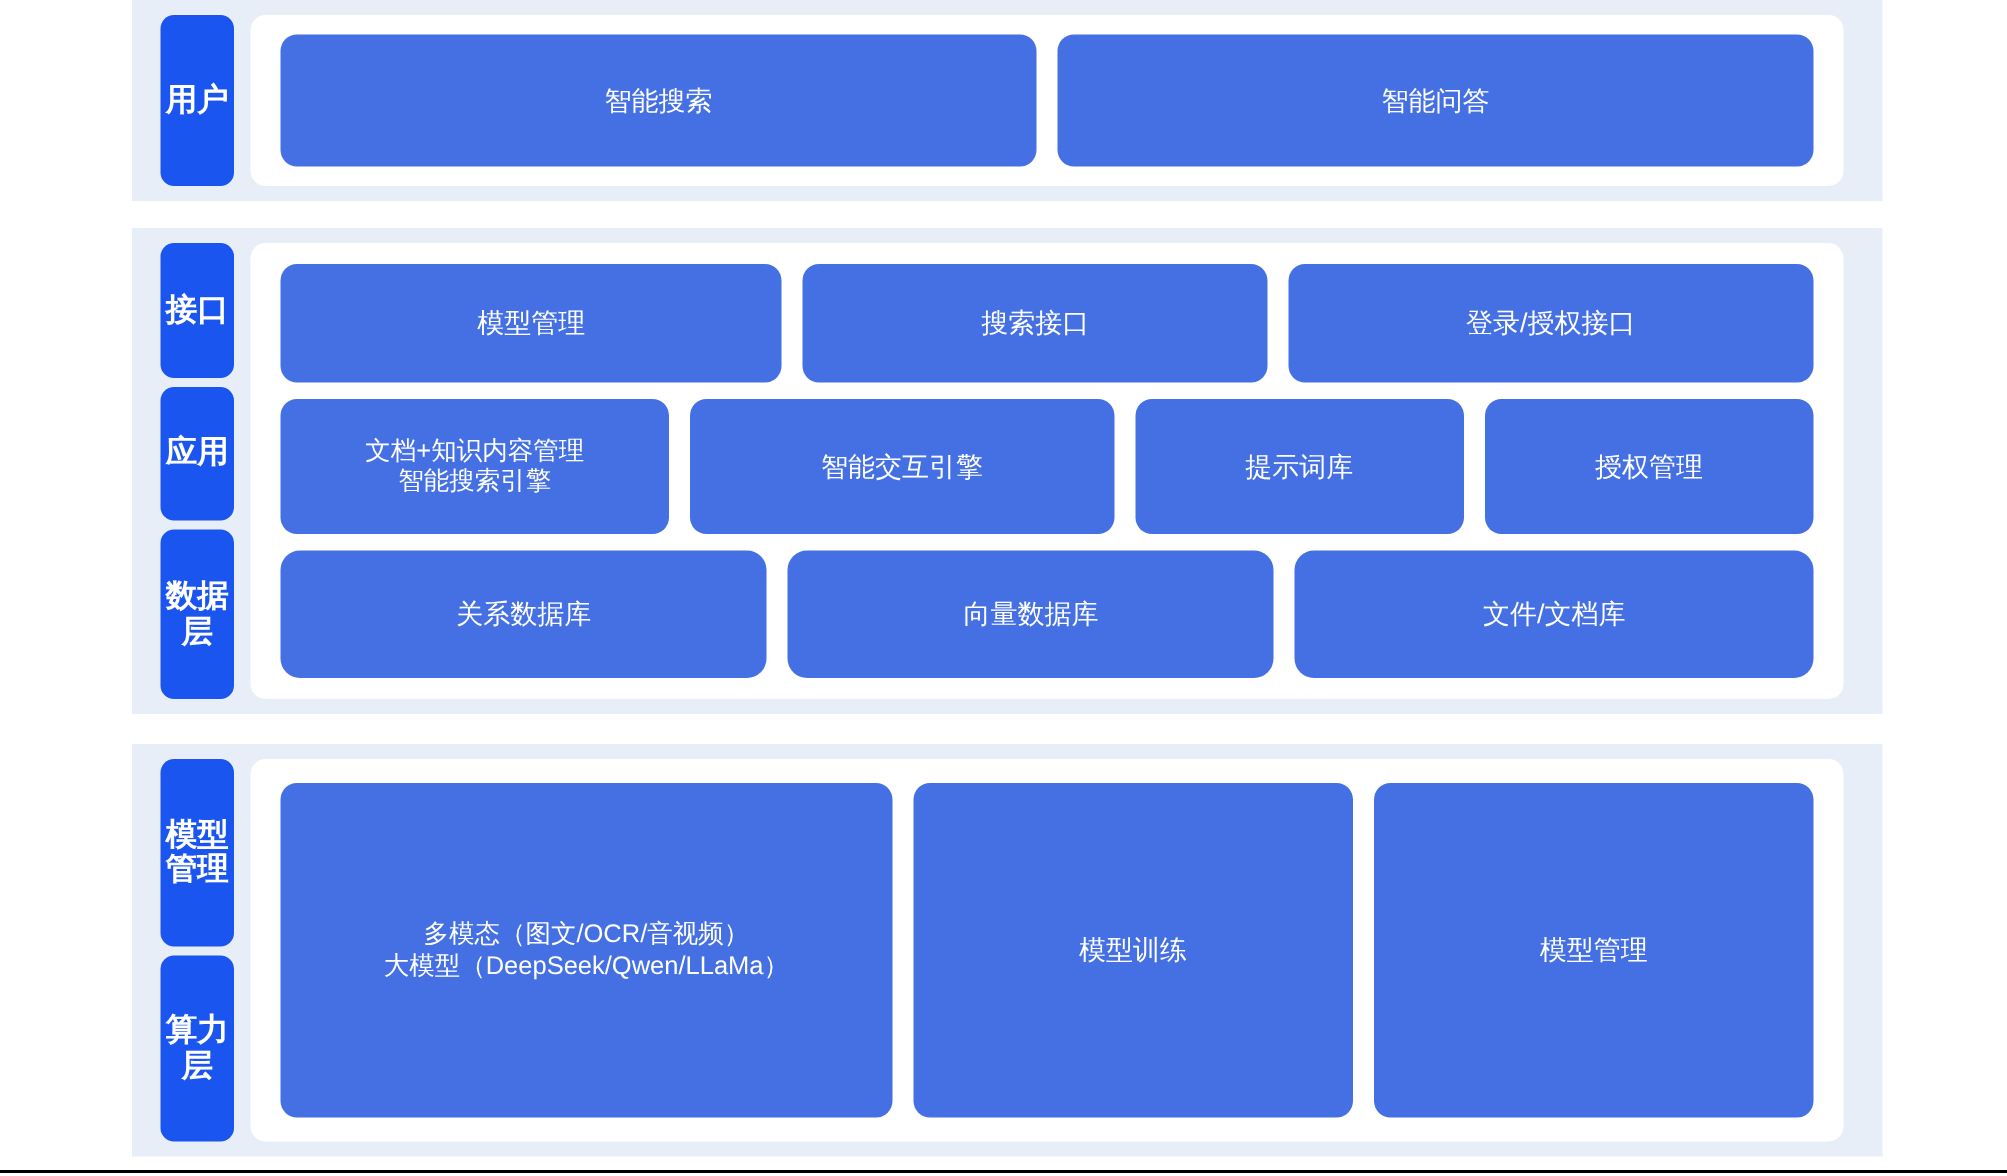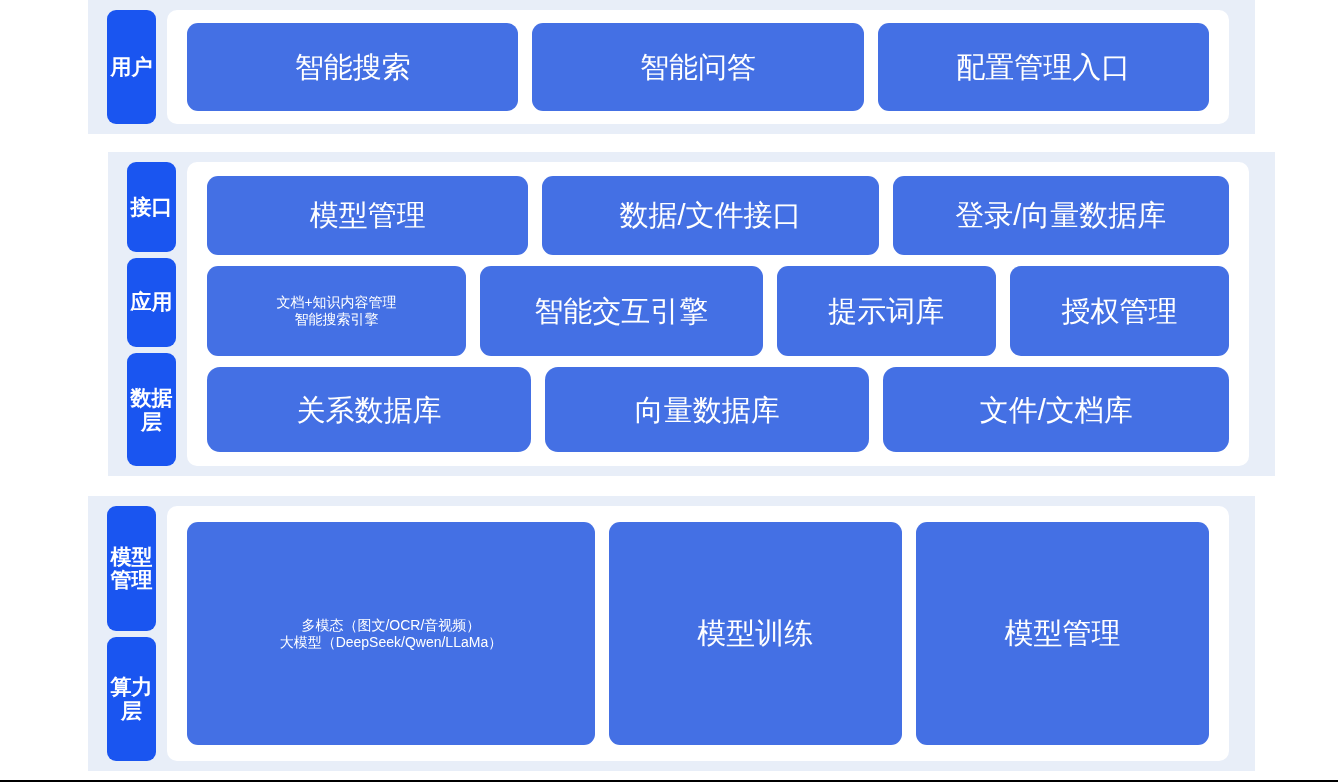--- a/index.html
+++ b/index.html
@@ -24,21 +24,21 @@
     position: absolute;
     left: 88px;
     background: #e8eef8;
     display: flex;
     flex-direction: row;
     align-items: stretch;
     padding: 10px 18px 10px 0;
   }
 
   .section-users      { top: 0px;   width: 1167px; height: 134px; }
-  .section-platform   { top: 152px; width: 1167px; height: 324px; margin-left: 20px; }
+  .section-platform   { top: 152px; width: 1167px; height: 324px; }
   .section-foundation { top: 496px; width: 1167px; height: 275px; }
 
   
   .tab-col {
     width: 68px;
     flex: 0 0 68px;
     display: flex;
     flex-direction: column;
     gap: 6px;
     padding-left: 19px;
@@ -87,26 +87,26 @@
 
   
   .box {
     background: #4470e4;
     border-radius: 11px;
     color: #ffffff;
     display: flex;
     align-items: center;
     justify-content: center;
     text-align: center;
-    font-size: 29px;
+    font-size: 18px;
     line-height: 1.25;
     padding: 6px 10px;
     white-space: pre-line;
   }
-  .box.two-line { font-size: 14px; line-height: 1.2; }
+  .box.two-line { font-size: 17px; line-height: 1.2; }
 
   
   .section-users .panel { padding: 13px 20px; }
   .section-users .box { flex: 1 1 0; min-height: 66px; }
 
   
   .section-platform .panel { gap: 11px; padding: 14px 20px; }
 
   .row-interface .box { min-height: 66px; }
   .row-app .box       { min-height: 78px; }
@@ -132,37 +132,36 @@
 <div class="page">
 
   <div class="section section-users">
     <div class="tab-col">
       <div class="vtab">用户</div>
     </div>
     <div class="panel">
       <div class="row">
         <div class="box">智能搜索</div>
         <div class="box">智能问答</div>
-        <div class="box">配置管理入口</div>
       </div>
     </div>
   </div>
 
   <div class="section section-platform">
     <div class="tab-col">
       <div class="vtab">接口</div>
       <div class="vtab">应用</div>
       <div class="vtab">数据层</div>
     </div>
     <div class="panel">
 
       <div class="row row-interface">
         <div class="box" style="flex:1 1 0">模型管理</div>
-        <div class="box" style="flex:1.05 1 0">数据/文件接口</div>
-        <div class="box" style="flex:1.05 1 0">登录/向量数据库</div>
+        <div class="box" style="flex:0.92 1 0">搜索接口</div>
+        <div class="box" style="flex:1.05 1 0">登录/授权接口</div>
       </div>
 
       <div class="row row-app">
         <div class="box two-line" style="flex:1.02 1 0">文档+知识内容管理
 智能搜索引擎</div>
         <div class="box" style="flex:1.12 1 0">智能交互引擎</div>
         <div class="box" style="flex:0.85 1 0">提示词库</div>
         <div class="box" style="flex:0.85 1 0">授权管理</div>
       </div>
 

